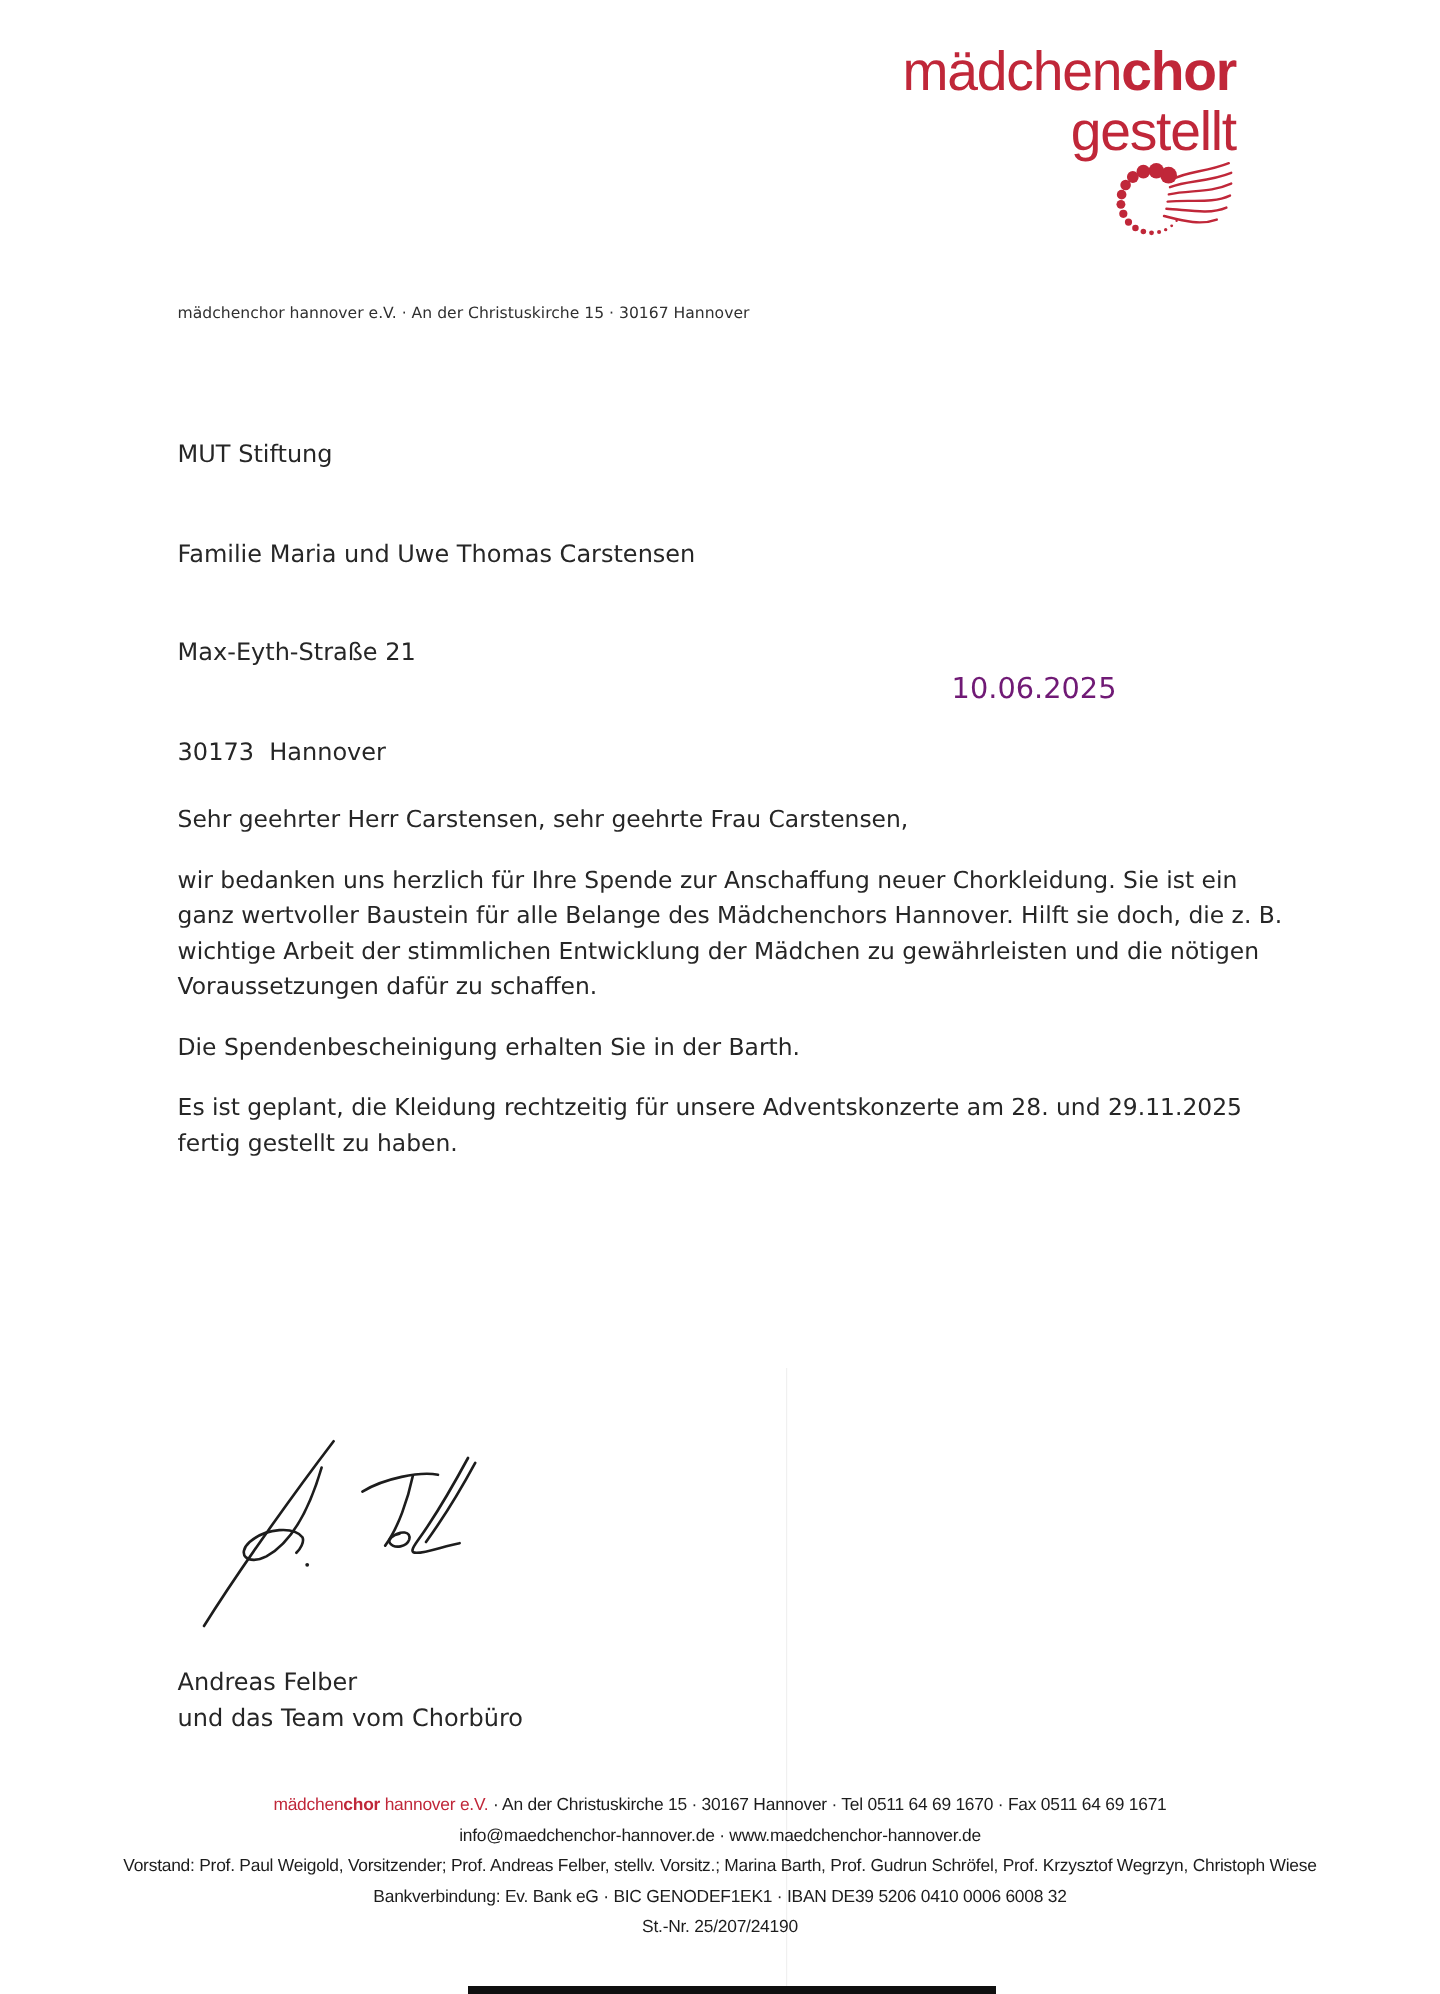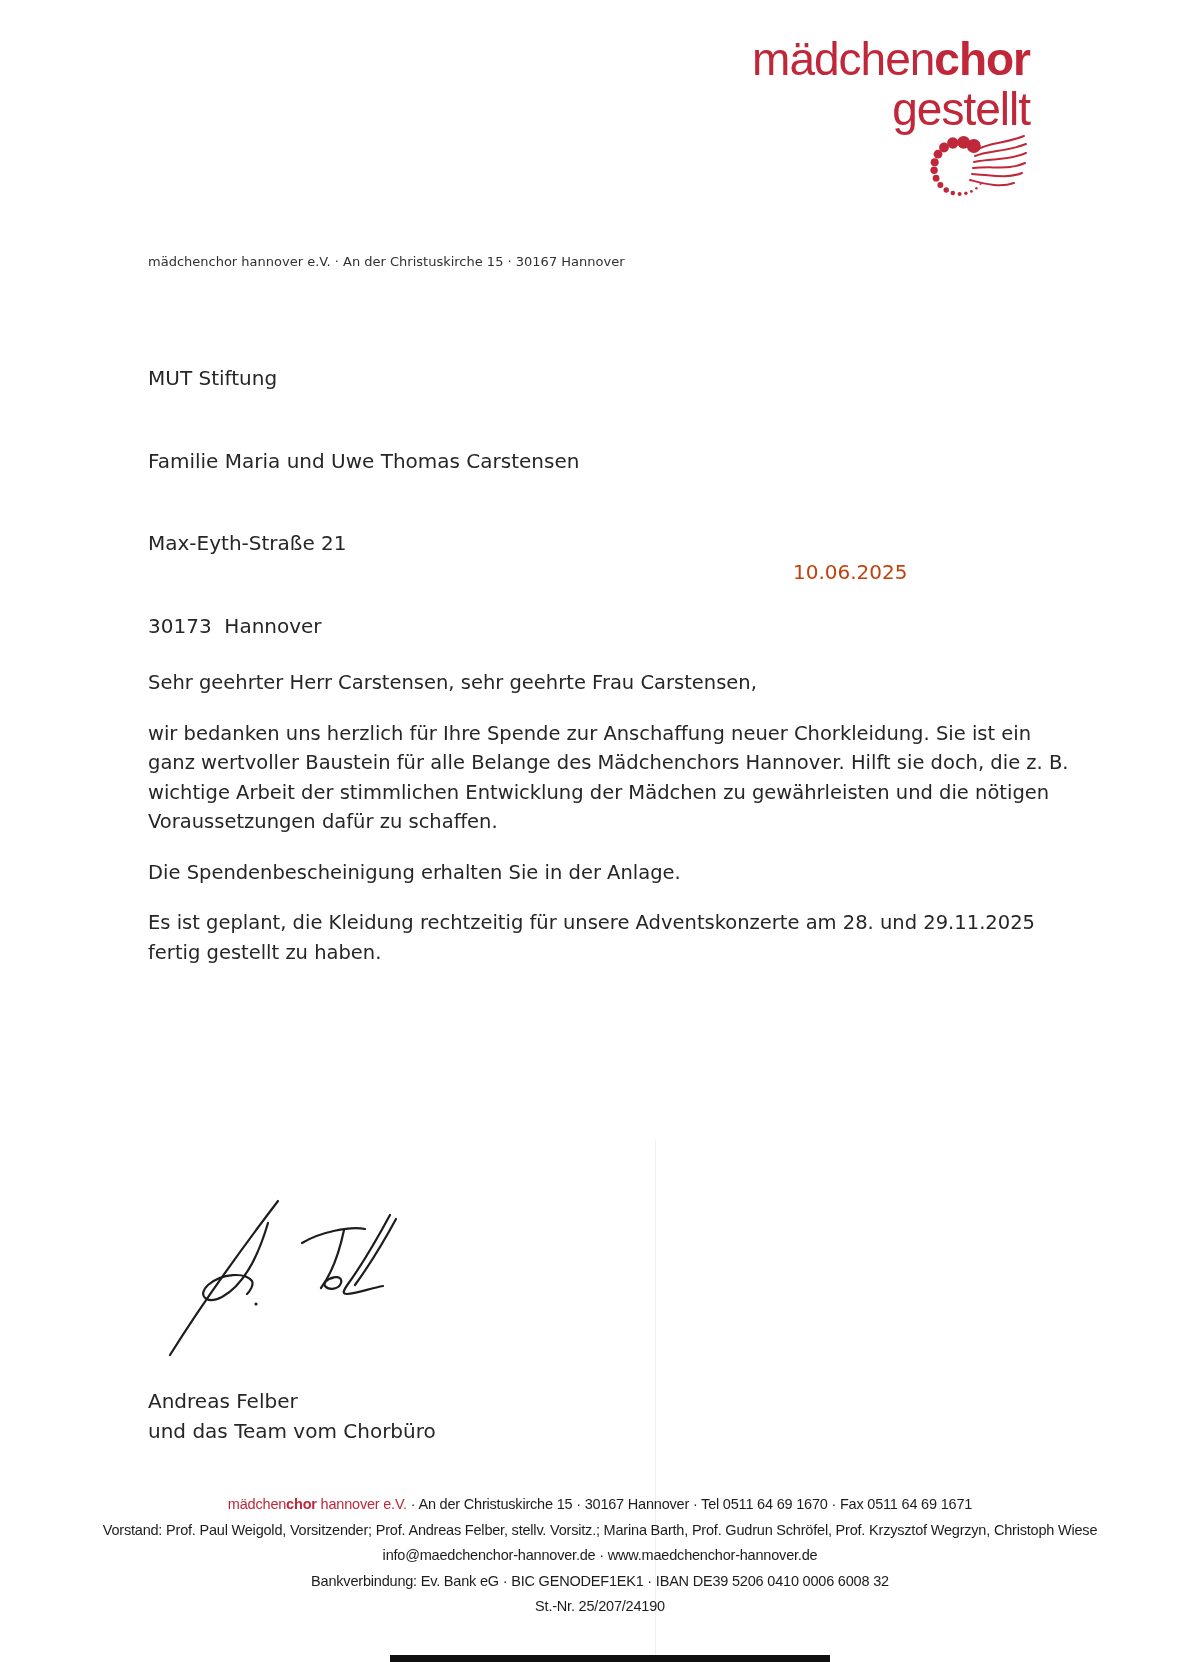--- a/index.html
+++ b/index.html
@@ -55,22 +55,22 @@
     font-size: 20px;
     line-height: 27.5px;
     color: #262626;
     white-space: pre;
   }
 
   .date-line {
     position: absolute;
     left: 793px;
     top: 560px;
-    font-size: 20px;
-    color: #c2410c;
+    font-size: 24px;
+    color: #701a75;
   }
 
   
   .letter-body {
     position: absolute;
     left: 148px;
     top: 668px;
     width: 935px;
     font-size: 19.5px;
     line-height: 29.5px;
@@ -178,21 +178,21 @@
     <div>Familie Maria und Uwe Thomas Carstensen</div>
     <div>Max-Eyth-Straße 21</div>
     <div>30173  Hannover</div>
   </div>
 
   <div class="date-line">10.06.2025</div>
 
   <div class="letter-body">
     <p class="salutation">Sehr geehrter Herr Carstensen, sehr geehrte Frau Carstensen,</p>
     <p>wir bedanken uns herzlich für Ihre Spende zur Anschaffung neuer Chorkleidung. Sie ist ein ganz wertvoller Baustein für alle Belange des Mädchenchors Hannover. Hilft sie doch, die z. B. wichtige Arbeit der stimmlichen Entwicklung der Mädchen zu gewährleisten und die nötigen Voraussetzungen dafür zu schaffen.</p>
-    <p>Die Spendenbescheinigung erhalten Sie in der Anlage.</p>
+    <p>Die Spendenbescheinigung erhalten Sie in der Barth.</p>
     <p>Es ist geplant, die Kleidung rechtzeitig für unsere Adventskonzerte am 28. und 29.11.2025 fertig gestellt zu haben.</p>
   </div>
 
   <div class="signature-wrap">
     <svg width="300" height="240" viewBox="0 0 300 240" fill="none" xmlns="http://www.w3.org/2000/svg">
       <g stroke="#1d1d1d" stroke-width="2.2" stroke-linecap="round" fill="none">
 
         <path d="M20,220 C50,172 96,108 128,66"></path>
 
         <path d="M118,88 C108,122 94,150 72,162 C56,170 47,160 58,150 C72,138 95,137 102,146 C104,150 100,156 97,159"></path>
@@ -210,22 +210,22 @@
     </svg>
   </div>
 
   <div class="closing-names">
     <div>Andreas Felber</div>
     <div>und das Team vom Chorbüro</div>
   </div>
 
   <div class="footer">
     <div><span class="red">mädchen</span><span class="red-bold">chor</span><span class="red"> hannover e.V.</span><span> · An der Christuskirche 15 · 30167 Hannover · Tel 0511 64 69 1670 · Fax 0511 64 69 1671</span></div>
+    <div>info@maedchenchor-hannover.de · www.maedchenchor-hannover.de</div>
     <div>Vorstand: Prof. Paul Weigold, Vorsitzender; Prof. Andreas Felber, stellv. Vorsitz.; Marina Barth, Prof. Gudrun Schröfel, Prof. Krzysztof Wegrzyn, Christoph Wiese</div>
-    <div>info@maedchenchor-hannover.de · www.maedchenchor-hannover.de</div>
     <div>Bankverbindung: Ev. Bank eG · BIC GENODEF1EK1 · IBAN DE39 5206 0410 0006 6008 32</div>
     <div>St.-Nr. 25/207/24190</div>
   </div>
 
   <div class="fold-line"></div>
   <div class="scan-bar"></div>
 
 </div>
 
 </body></html>

